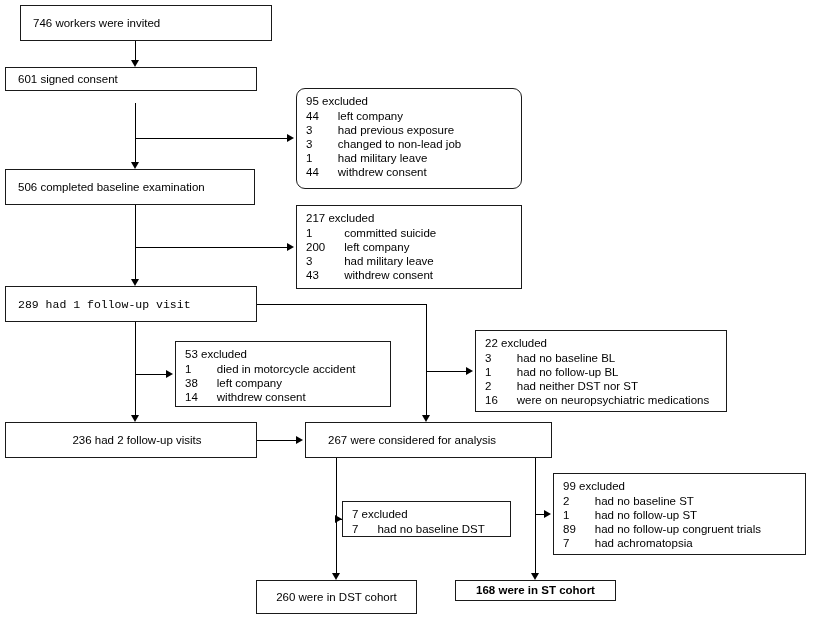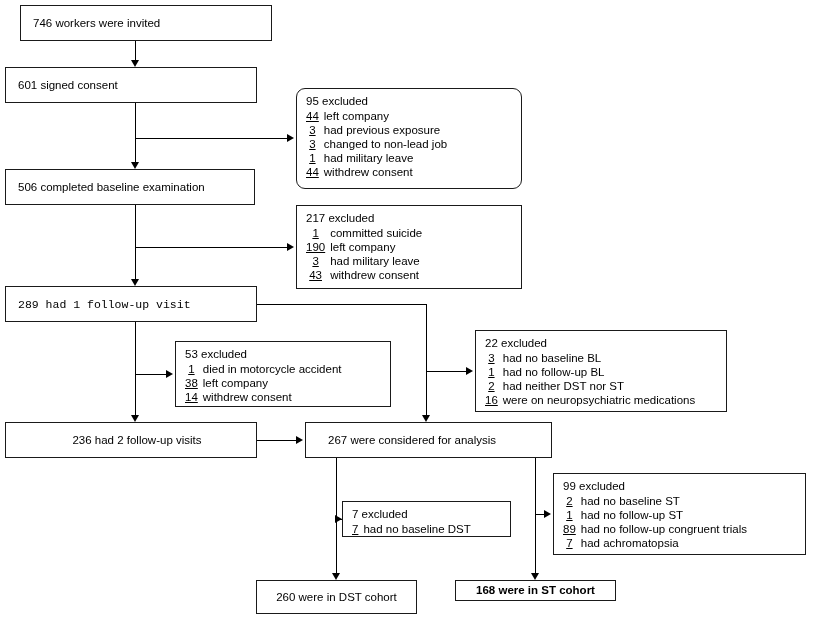--- a/index.html
+++ b/index.html
@@ -47,25 +47,24 @@
   }
   .excl-rows {
     display: table;
     border-collapse: collapse;
   }
   .excl-row {
     display: table-row;
   }
   .excl-num {
     display: table-cell;
-    text-align: center;
-    white-space: nowrap;
-    padding-right: 5px;
+    text-align: left;
+    white-space: nowrap;
+    padding-right: 19px;
     line-height: 14px;
-    text-decoration: underline;
   }
   .excl-txt {
     display: table-cell;
     text-align: left;
     white-space: nowrap;
     line-height: 14px;
   }
   .vline {
     position: absolute;
     width: 1.3px;
@@ -95,21 +94,21 @@
 </style>
 </head>
 <body>
 
 <div id="canvas">
 
   <div class="box flow" style="left:20px; top:5px; width:252px; height:36px;text-align:center;">
     <span class="txt">746 workers were invited</span>
   </div>
 
-  <div class="box flow" style="left:5px; top:67px; width:252px; height:36px;">
+  <div class="box flow" style="left:5px; top:67px; width:252px; height:24px;">
     <span class="txt">601 signed consent</span>
   </div>
 
   <div class="box flow" style="left:5px; top:169px; width:250px; height:36px;">
     <span class="txt">506 completed baseline examination</span>
   </div>
 
   <div class="box flow" style="left:5px; top:286px; width:252px; height:36px;font-family:Liberation Mono, monospace;">
     <span class="txt">289 had 1 follow-up visit</span>
   </div>
@@ -157,21 +156,21 @@
   </div>
 
   <div class="box excl" style="left:296px; top:205px; width:226px; height:84px;">
     <div class="excl-head">217 excluded</div>
     <div class="excl-rows">
       <div class="excl-row">
         <span class="excl-num">1</span>
         <span class="excl-txt">committed suicide</span>
       </div>
       <div class="excl-row">
-        <span class="excl-num">190</span>
+        <span class="excl-num">200</span>
         <span class="excl-txt">left company</span>
       </div>
       <div class="excl-row">
         <span class="excl-num">3</span>
         <span class="excl-txt">had military leave</span>
       </div>
       <div class="excl-row">
         <span class="excl-num">43</span>
         <span class="excl-txt">withdrew consent</span>
       </div>

